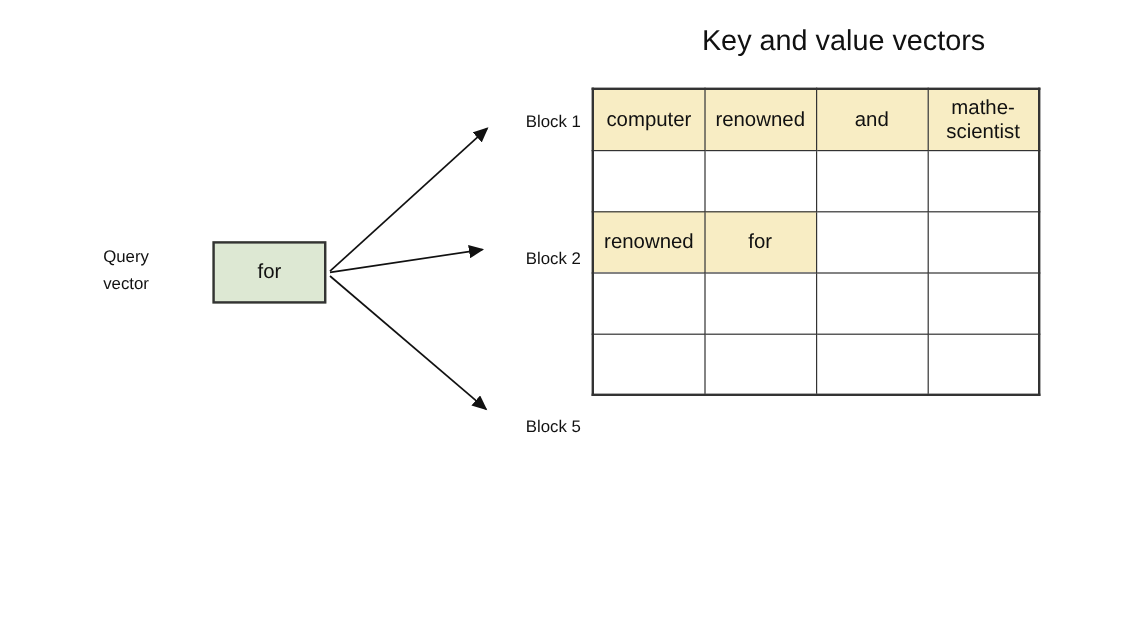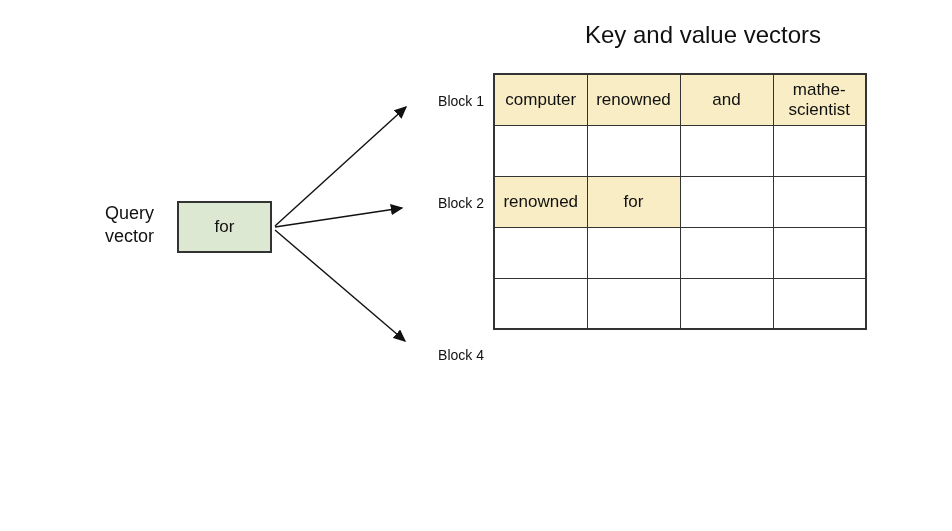--- a/index.html
+++ b/index.html
@@ -26,23 +26,23 @@
     position:absolute;
     left:493px;
     top:21px;
     width:420px;
     text-align:center;
     font-size:24px;
     color:var(--text);
   }
   .query-label{
     position:absolute;
-    left:105px;
+    left:86px;
     top:202px;
-    font-size:18px;
+    font-size:14px;
     line-height:23px;
     white-space:pre-line;
     color:var(--text);
   }
   .query-box{
     position:absolute;
     left:177px;
     top:201px;
     width:95px;
     height:52px;
@@ -62,21 +62,21 @@
   }
   .block-label{
     position:absolute;
     width:72px;
     text-align:right;
     font-size:14px;
     line-height:19px;
     color:var(--text);
   }
   .block-label.b1{left:412px;top:92px;}
-  .block-label.b2{left:412px;top:194px;}
+  .block-label.b2{left:412px;top:206px;}
   .block-label.b0{left:412px;top:346px;}
   table.kv{
     position:absolute;
     left:493px;
     top:73px;
     border-collapse:collapse;
     border:2px solid var(--border);
     padding-left:36px;
   }
   table.kv td{
@@ -119,21 +119,21 @@
     </defs>
     <line x1="275" y1="226" x2="406" y2="107" stroke="#111111" stroke-width="1.4" marker-end="url(#ah)"></line>
     <line x1="275" y1="227" x2="402" y2="208" stroke="#111111" stroke-width="1.4" marker-end="url(#ah)"></line>
     <line x1="275" y1="230" x2="405" y2="341" stroke="#111111" stroke-width="1.4" marker-end="url(#ah)"></line>
   </svg>
 
   <div class="block-label b1">Block 1</div>
 
   <div class="block-label b2">Block 2</div>
 
-  <div class="block-label b0">Block 4</div>
+  <div class="block-label b0">Block 5</div>
 
   <table class="kv">
     <tbody>
         <tr>
           <td class="hl">computer</td>
           <td class="hl">renowned</td>
           <td class="hl">and</td>
           <td class="hl">mathe-
 scientist</td>
         </tr>

